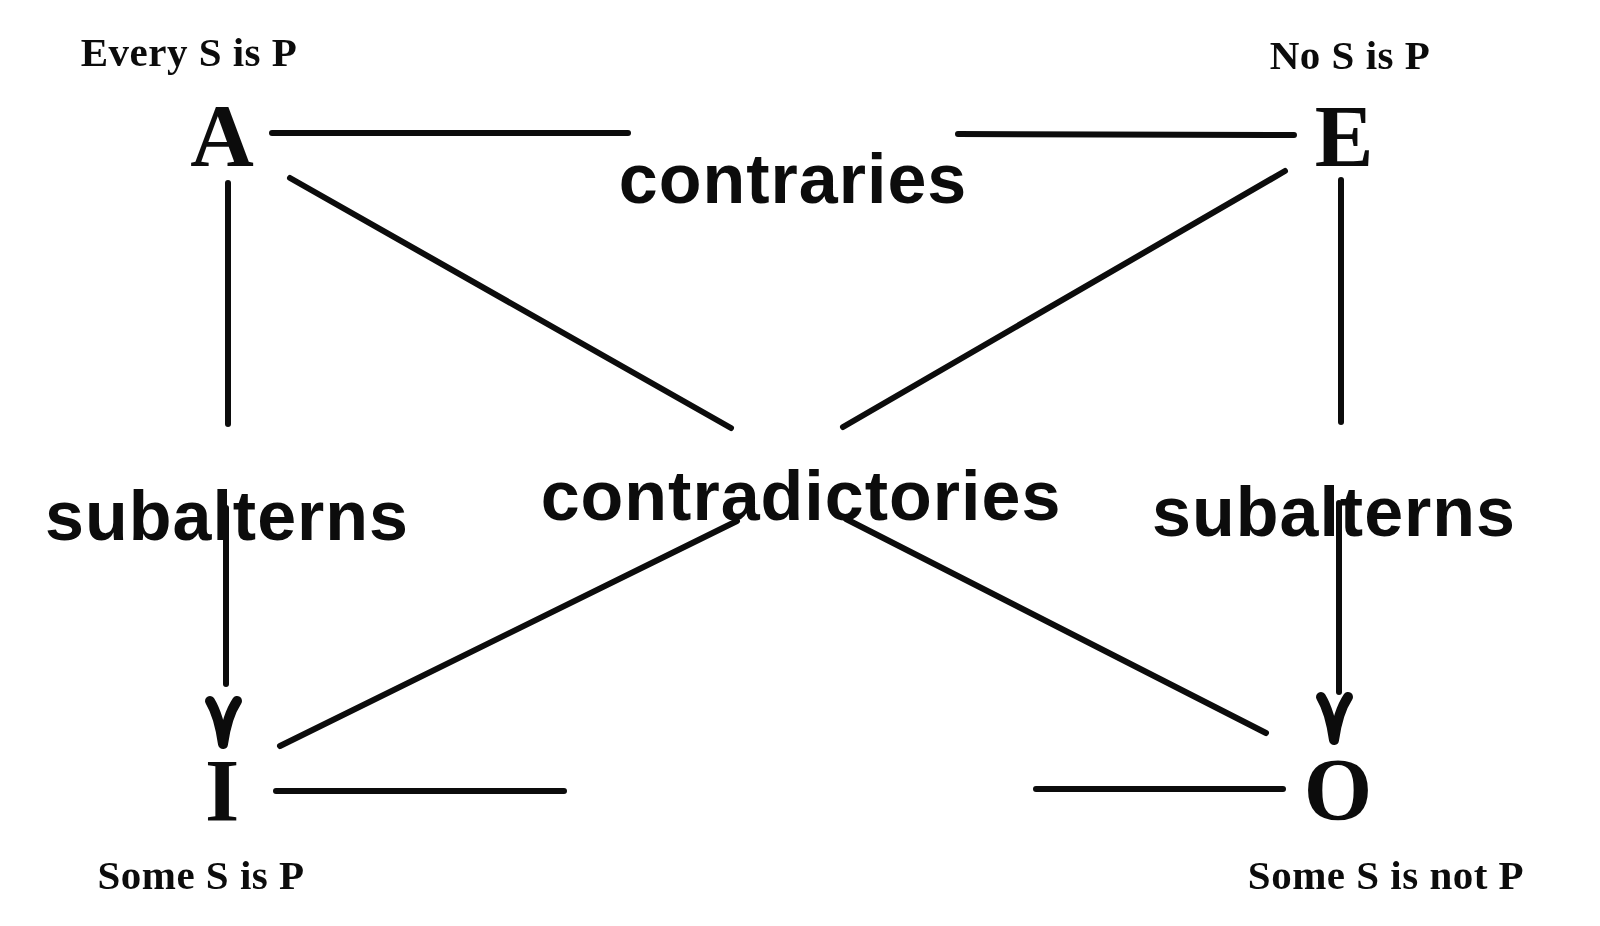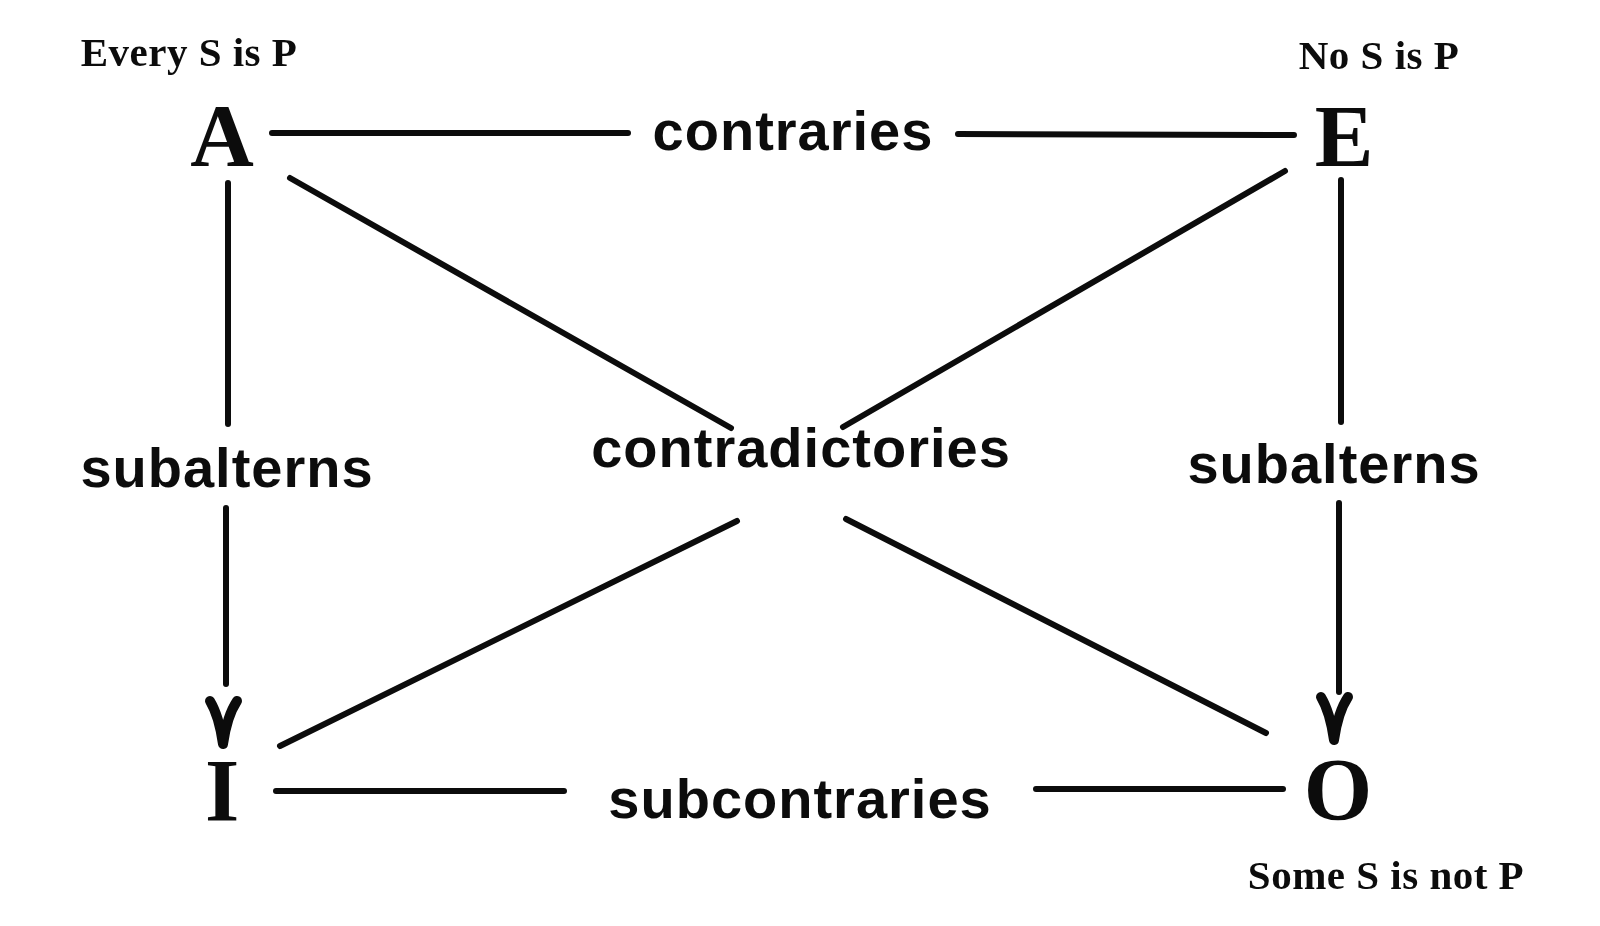--- a/index.html
+++ b/index.html
@@ -36,22 +36,23 @@
     letter-spacing: 0.5px;
   }
   .corner-letter {
     font-family: "Liberation Serif", serif;
     font-weight: 700;
     font-size: 88px;
   }
   .relation {
     font-family: "Liberation Sans", sans-serif;
     font-weight: 600;
-    font-size: 56px;
+    font-size: 70px;
     letter-spacing: 1px;
+    margin-top: 48px;
   }
 </style>
 </head>
 <body>
 
 <div id="stage">
 
   <svg id="lines" width="1600" height="926" viewBox="0 0 1600 926">
     <g stroke="#0c0c0c" stroke-width="6" fill="none" stroke-linecap="round">
 
@@ -70,27 +71,27 @@
       <path d="M 1321 697 Q 1330 712 1334 740 Q 1338 712 1348 697" stroke-width="10" stroke-linejoin="round"></path>
 
       <line x1="290" y1="178" x2="731" y2="428"></line>
       <line x1="846" y1="519" x2="1266" y2="733"></line>
       <line x1="1285" y1="171" x2="843" y2="427"></line>
       <line x1="737" y1="521" x2="280" y2="746"></line>
     </g>
   </svg>
 
   <div class="label statement" style="left:189px; top:52px;">Every S is P</div>
-  <div class="label statement" style="left:1350px; top:55px;margin-left:29px;">No S is P</div>
+  <div class="label statement" style="left:1350px; top:55px;">No S is P</div>
+  <div class="label statement" style="left:201px; top:875px;">Some S is P</div>
   <div class="label statement" style="left:1364px; top:875px;margin-left:22px;">Some S is not P</div>
 
   <div class="label corner-letter" style="left:222px; top:136px;">A</div>
   <div class="label corner-letter" style="left:1344px; top:137px;">E</div>
   <div class="label corner-letter" style="left:222px; top:791px;">I</div>
   <div class="label corner-letter" style="left:1338px; top:790px;">O</div>
 
   <div class="label relation" style="left:793px; top:131px;">contraries</div>
   <div class="label relation" style="left:227px; top:468px;">subalterns</div>
   <div class="label relation" style="left:801px; top:448px;">contradictories</div>
   <div class="label relation" style="left:1334px; top:464px;">subalterns</div>
-  <div class="label relation" style="left:800px; top:799px;">subcontraries</div>
 
 </div>
 
 </body></html>

